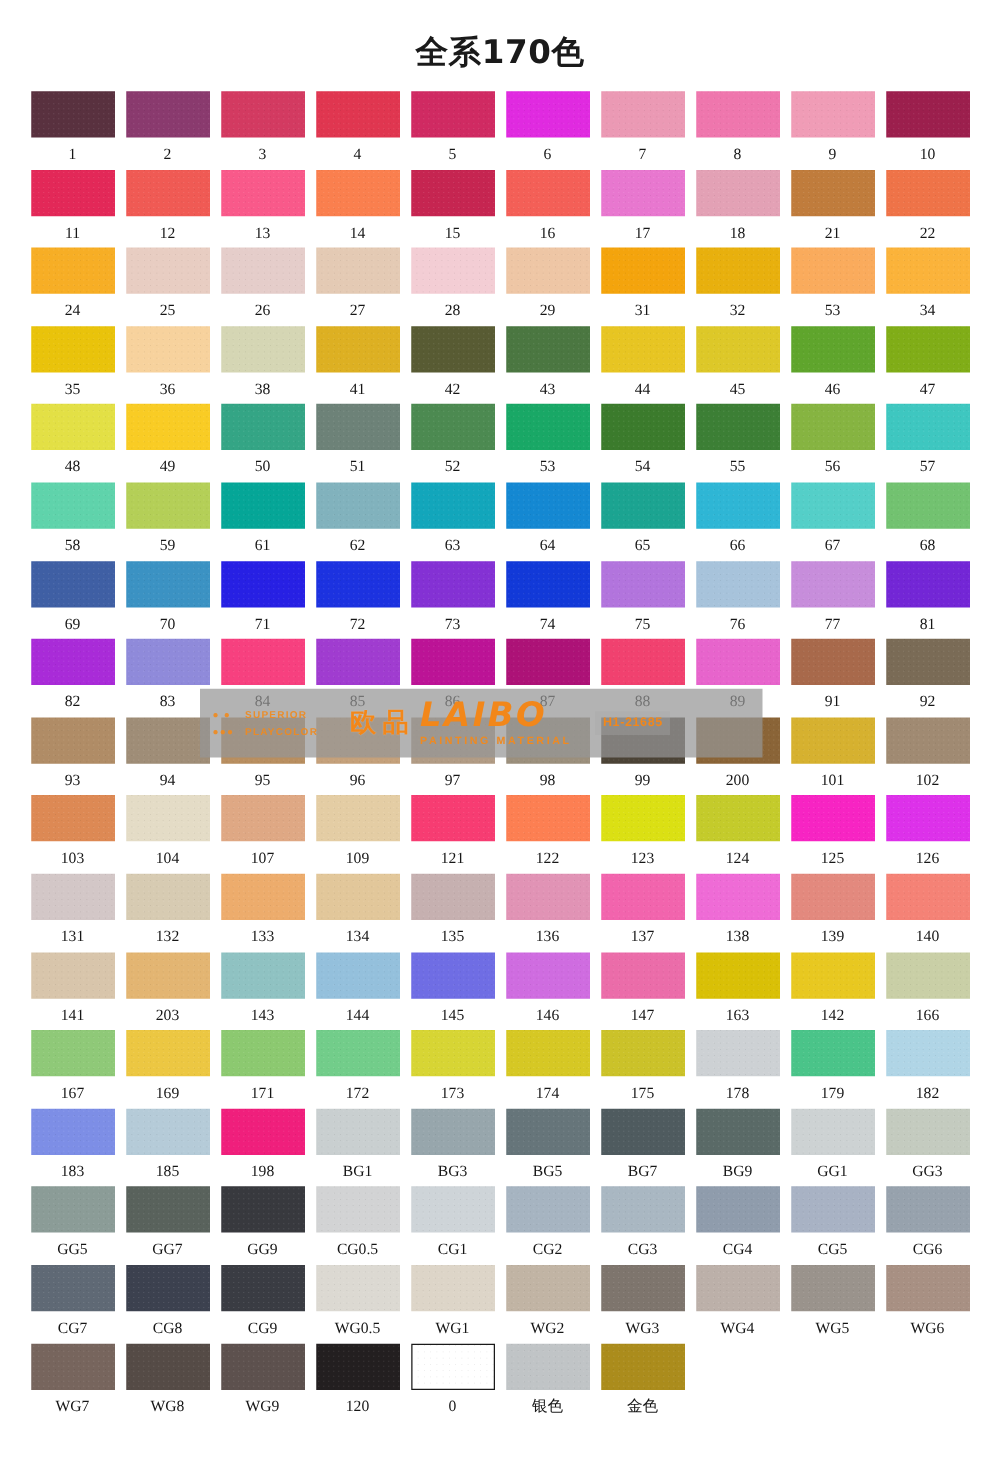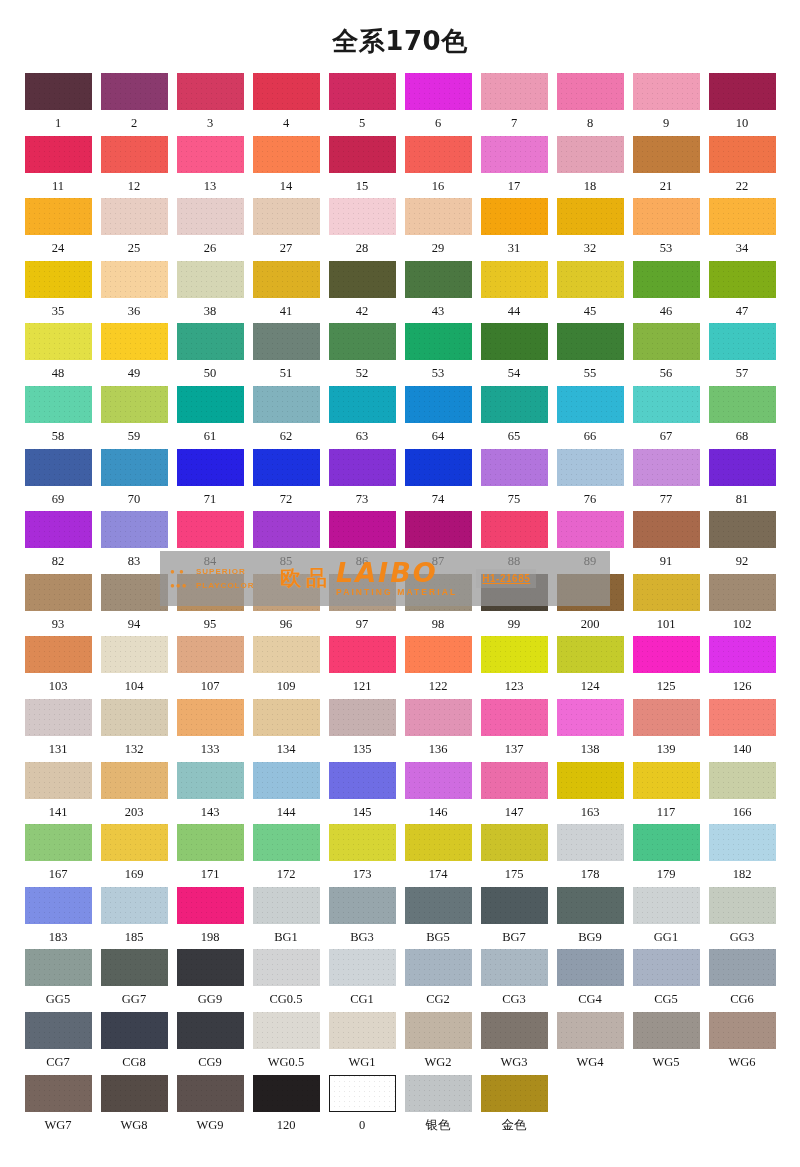--- a/index.html
+++ b/index.html
@@ -155,21 +155,20 @@
   #wm-code {
     margin-left: 14px;
     font-size: 10px;
     font-weight: bold;
     color: #f0error;
     color: #f2871a;
     letter-spacing: 0.5px;
     border: 1px solid rgba(240,140,30,0.0);
     background: rgba(170,170,170,0.35);
     padding: 3px 5px;
-    text-decoration: underline;
   }
 </style>
 </head>
 <body>
 
 <div id="chart-page">
 
   <div id="page-title">全系170色</div>
 
   <div id="swatch-grid">
@@ -640,21 +639,21 @@
       <div class="swatch-cell">
         <div class="swatch-chip" style="background-color: rgb(235, 108, 169);"></div>
         <div class="swatch-label">147</div>
       </div>
       <div class="swatch-cell">
         <div class="swatch-chip" style="background-color: rgb(217, 192, 6);"></div>
         <div class="swatch-label">163</div>
       </div>
       <div class="swatch-cell">
         <div class="swatch-chip" style="background-color: rgb(232, 200, 32);"></div>
-        <div class="swatch-label">117</div>
+        <div class="swatch-label">142</div>
       </div>
       <div class="swatch-cell">
         <div class="swatch-chip" style="background-color: rgb(201, 207, 166);"></div>
         <div class="swatch-label">166</div>
       </div>
       <div class="swatch-cell">
         <div class="swatch-chip" style="background-color: rgb(143, 201, 120);"></div>
         <div class="swatch-label">167</div>
       </div>
       <div class="swatch-cell">

